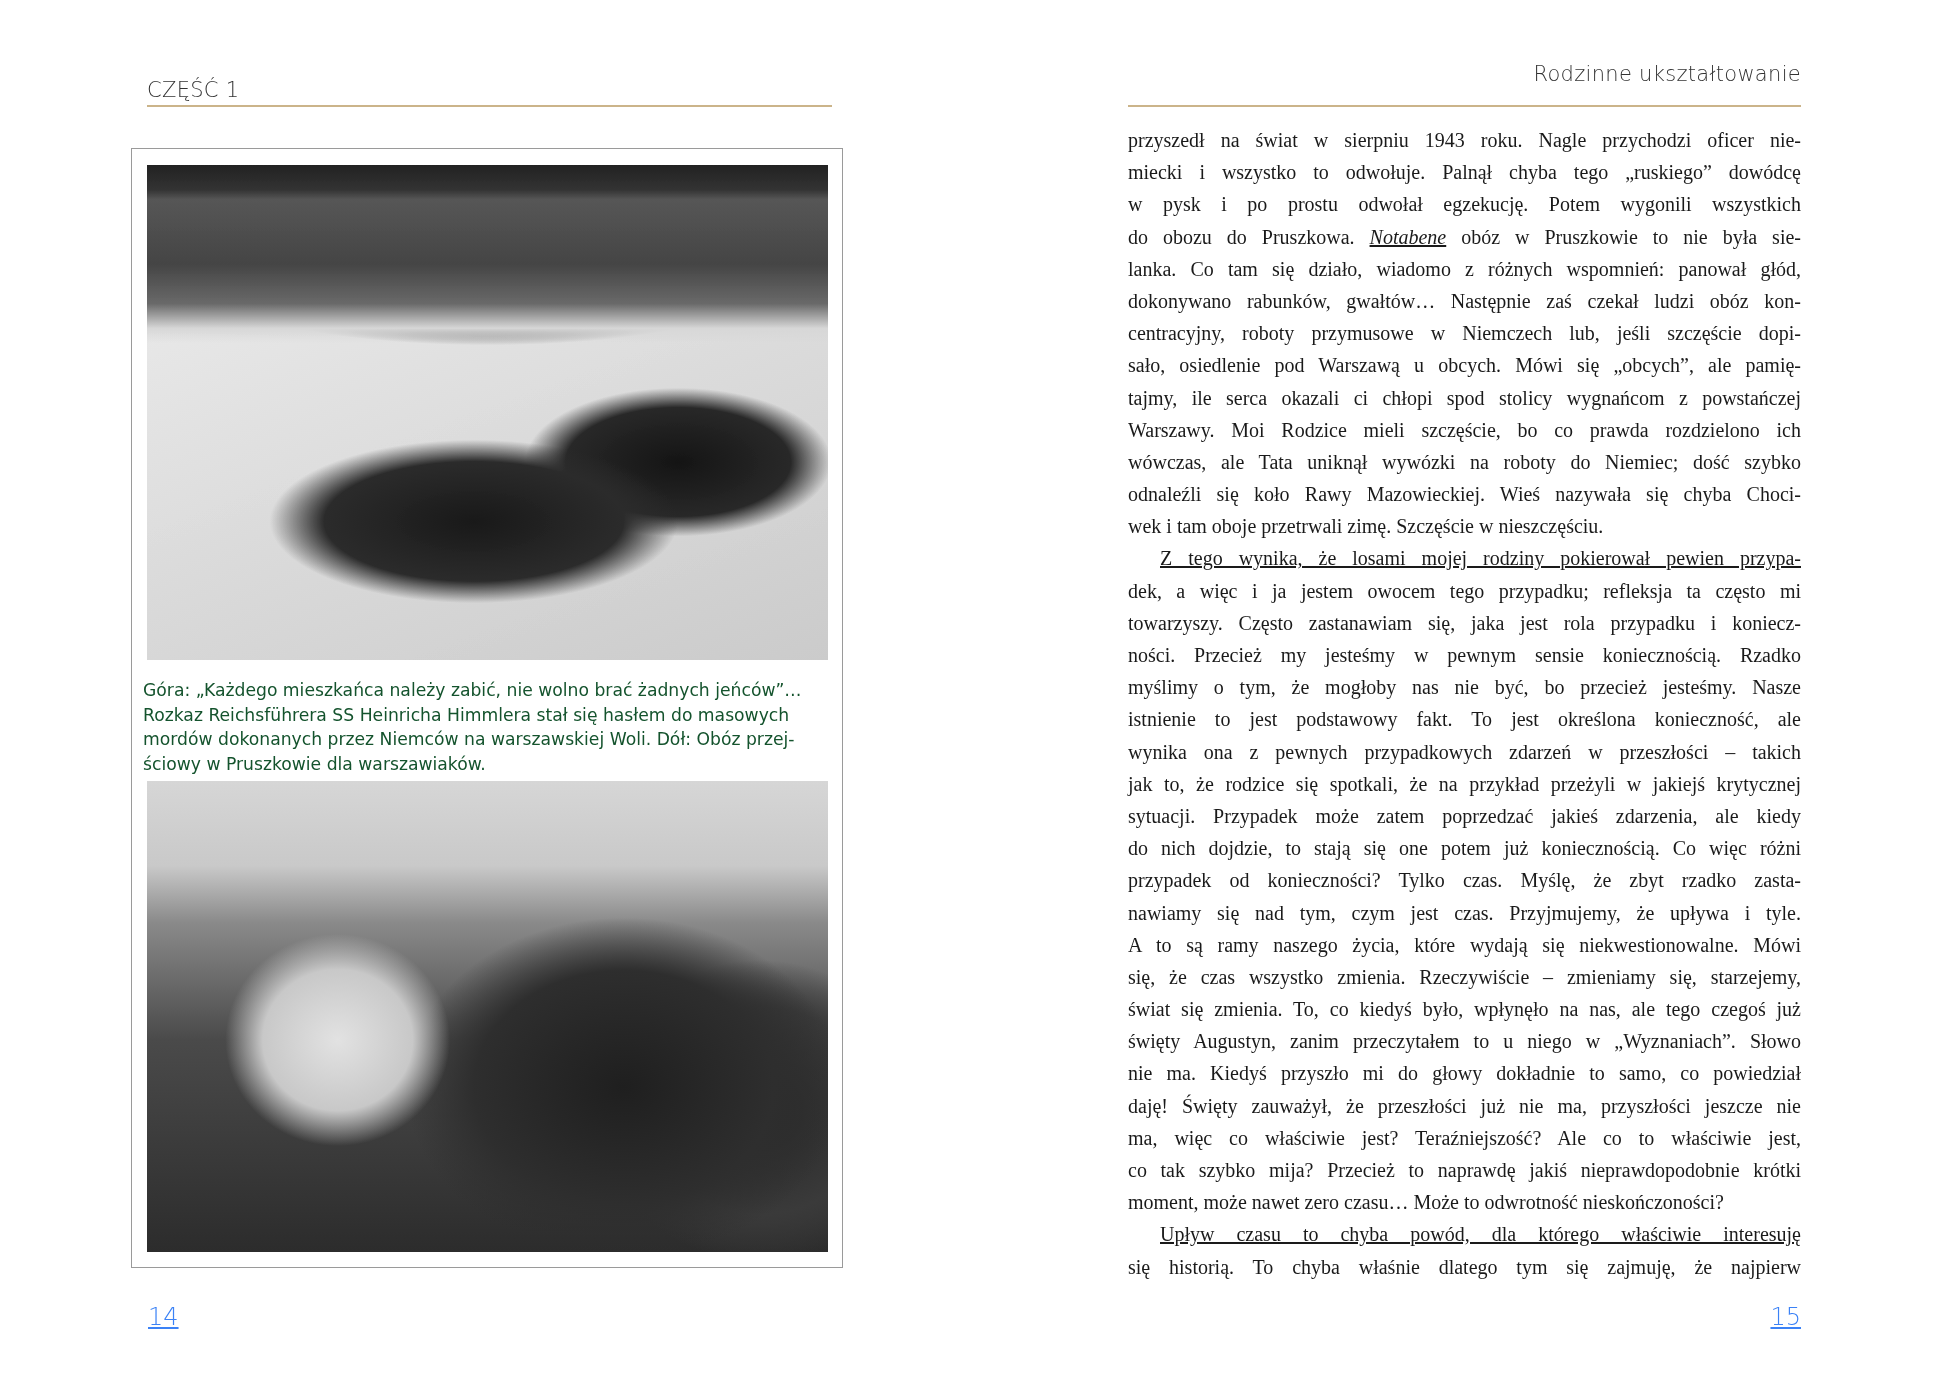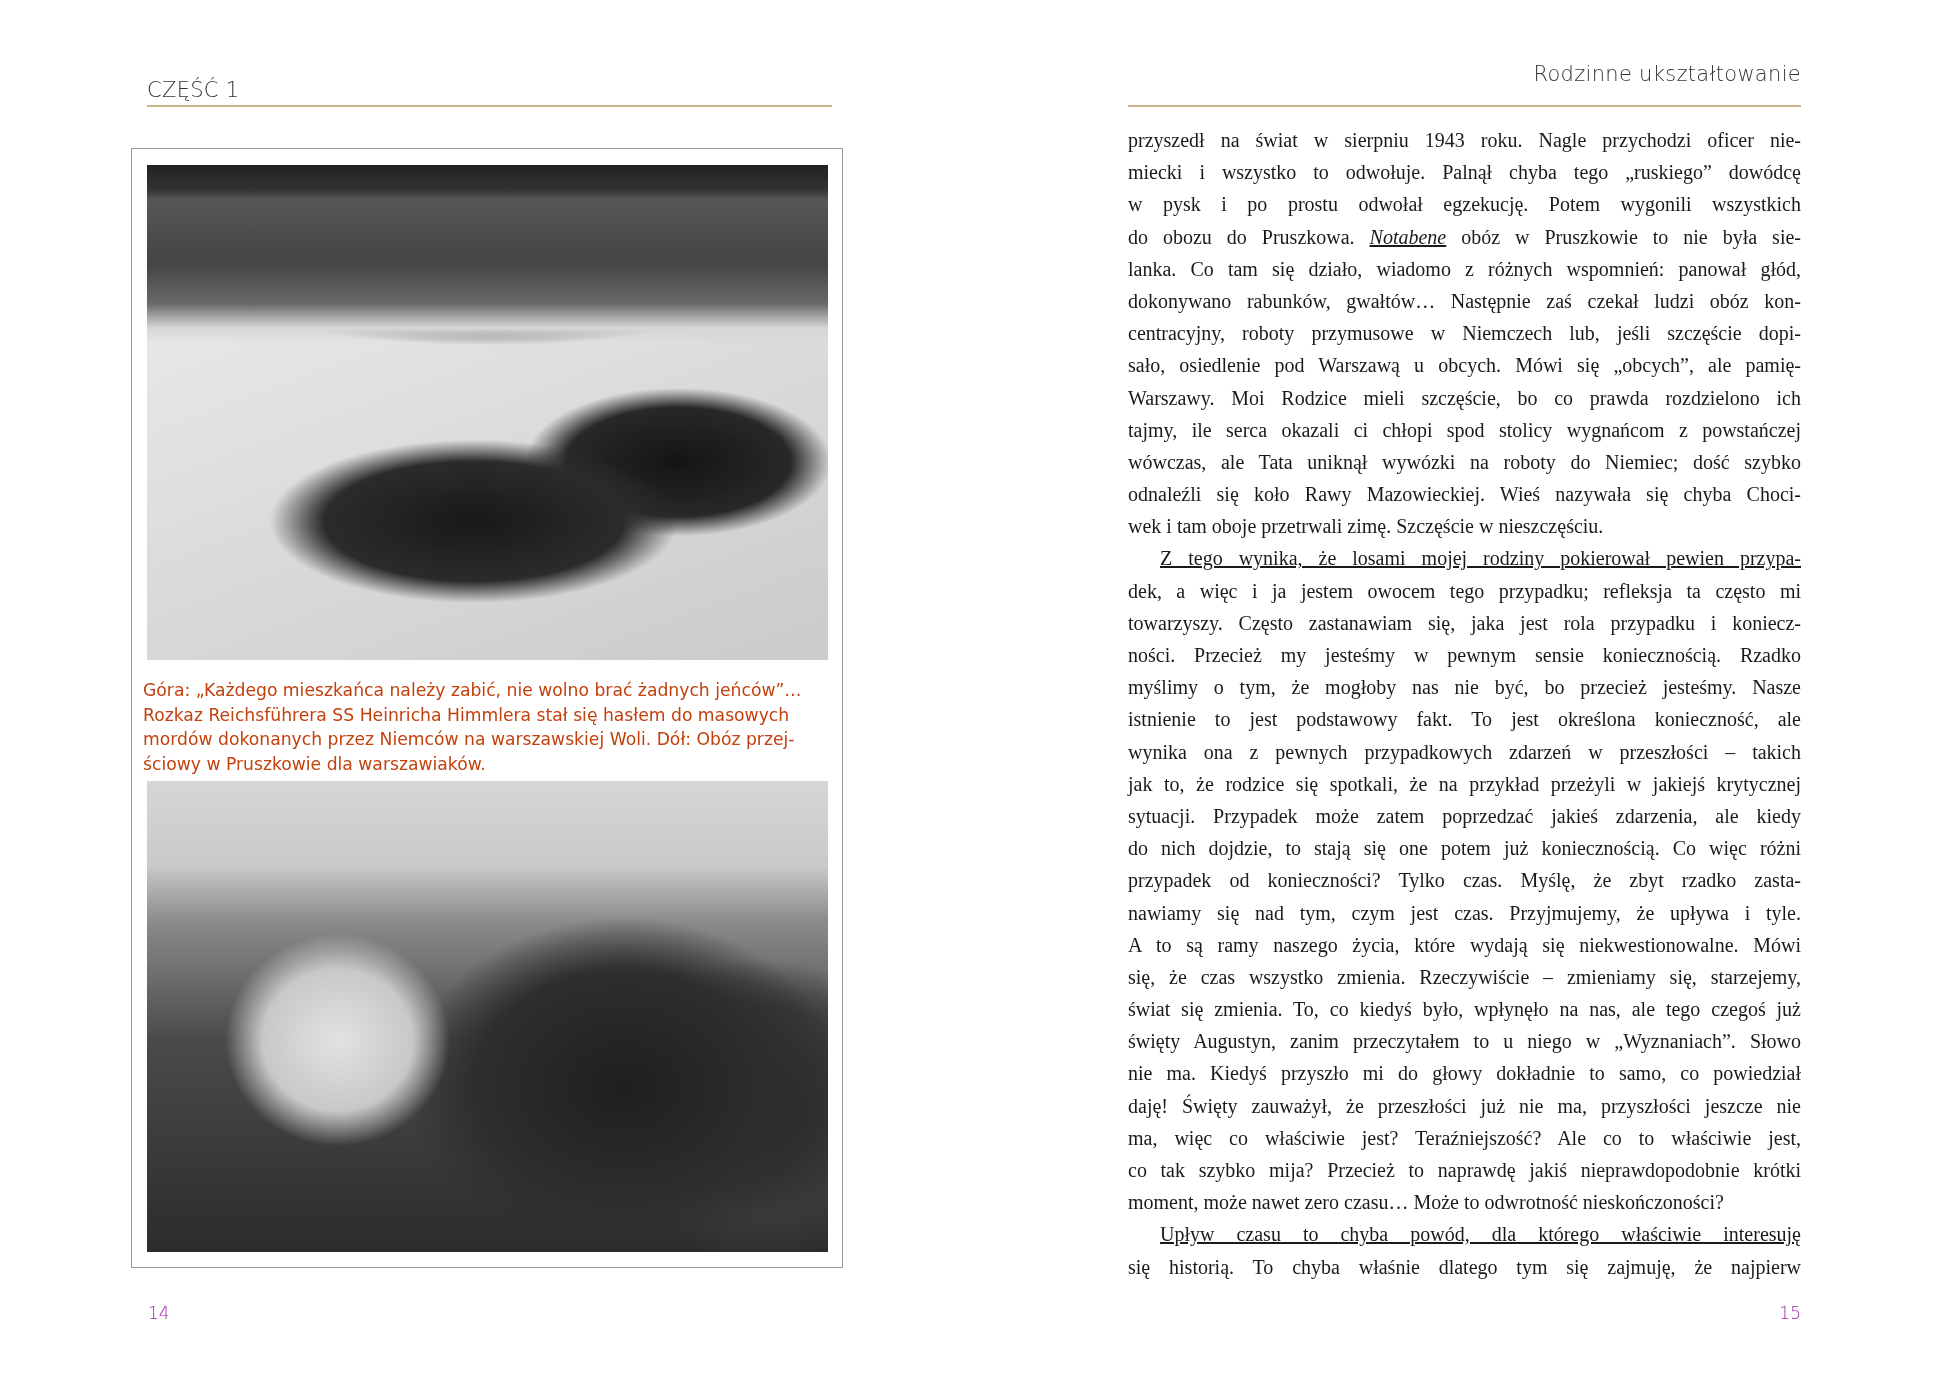--- a/index.html
+++ b/index.html
@@ -46,28 +46,28 @@
       radial-gradient(ellipse 30% 40% at 90% 70%, #262626 0%, #3a3a3a 55%, transparent 80%),
       linear-gradient(180deg, #d6d6d6 0%, #c9c9c9 18%, #8a8a8a 30%, #4a4a4a 55%, #2c2c2c 100%);
   }
   .photo-label {
     position: absolute; inset: 0; display: flex; align-items: center; justify-content: center;
     font-family: "DejaVu Sans", sans-serif; font-size: 13px; color: rgba(255,255,255,0);
   }
   .caption {
     position: absolute; left: 11px; top: 529px; width: 690px;
     font-family: "DejaVu Sans", sans-serif; font-size: 17.2px; line-height: 24.5px;
-    color: #c2410c; margin: 0;
+    color: #14532d; margin: 0;
   }
   .caption .cl { display: block; white-space: nowrap; }
 
   .folio {
     position: absolute; top: 1303px;
     font-family: "DejaVu Sans", sans-serif; font-weight: 300;
-    font-size: 17px; color: #a21caf;
+    font-size: 24px; color: #3b82f6; text-decoration: underline;
   }
   .folio.left { left: 148px; }
   .folio.right { right: 148px; }
 
   .body-text {
     position: absolute; left: 153px; top: 124px; width: 673px;
     font-family: "Liberation Serif", "DejaVu Serif", serif;
     font-size: 20px; line-height: 32.2px; color: #1a1a1a;
   }
   .body-text .line {
@@ -109,22 +109,22 @@
 
   <div class="body-text" id="body-text">
       <span class="line">przyszedł na świat w sierpniu 1943 roku. Nagle przychodzi oficer nie-</span>
       <span class="line">miecki i wszystko to odwołuje. Palnął chyba tego „ruskiego” dowódcę</span>
       <span class="line">w pysk i po prostu odwołał egzekucję. Potem wygonili wszystkich</span>
       <span class="line">do obozu do Pruszkowa. <em>Notabene</em> obóz w Pruszkowie to nie była sie-</span>
       <span class="line">lanka. Co tam się działo, wiadomo z różnych wspomnień: panował głód,</span>
       <span class="line">dokonywano rabunków, gwałtów… Następnie zaś czekał ludzi obóz kon-</span>
       <span class="line">centracyjny, roboty przymusowe w Niemczech lub, jeśli szczęście dopi-</span>
       <span class="line">sało, osiedlenie pod Warszawą u obcych. Mówi się „obcych”, ale pamię-</span>
+      <span class="line">tajmy, ile serca okazali ci chłopi spod stolicy wygnańcom z powstańczej</span>
       <span class="line">Warszawy. Moi Rodzice mieli szczęście, bo co prawda rozdzielono ich</span>
-      <span class="line">tajmy, ile serca okazali ci chłopi spod stolicy wygnańcom z powstańczej</span>
       <span class="line">wówczas, ale Tata uniknął wywózki na roboty do Niemiec; dość szybko</span>
       <span class="line">odnaleźli się koło Rawy Mazowieckiej. Wieś nazywała się chyba Choci-</span>
       <span class="line last">wek i tam oboje przetrwali zimę. Szczęście w nieszczęściu.</span>
       <span class="line indent">Z tego wynika, że losami mojej rodziny pokierował pewien przypa-</span>
       <span class="line">dek, a więc i ja jestem owocem tego przypadku; refleksja ta często mi</span>
       <span class="line">towarzyszy. Często zastanawiam się, jaka jest rola przypadku i koniecz-</span>
       <span class="line">ności. Przecież my jesteśmy w pewnym sensie koniecznością. Rzadko</span>
       <span class="line">myślimy o tym, że mogłoby nas nie być, bo przecież jesteśmy. Nasze</span>
       <span class="line">istnienie to jest podstawowy fakt. To jest określona konieczność, ale</span>
       <span class="line">wynika ona z pewnych przypadkowych zdarzeń w przeszłości – takich</span>

